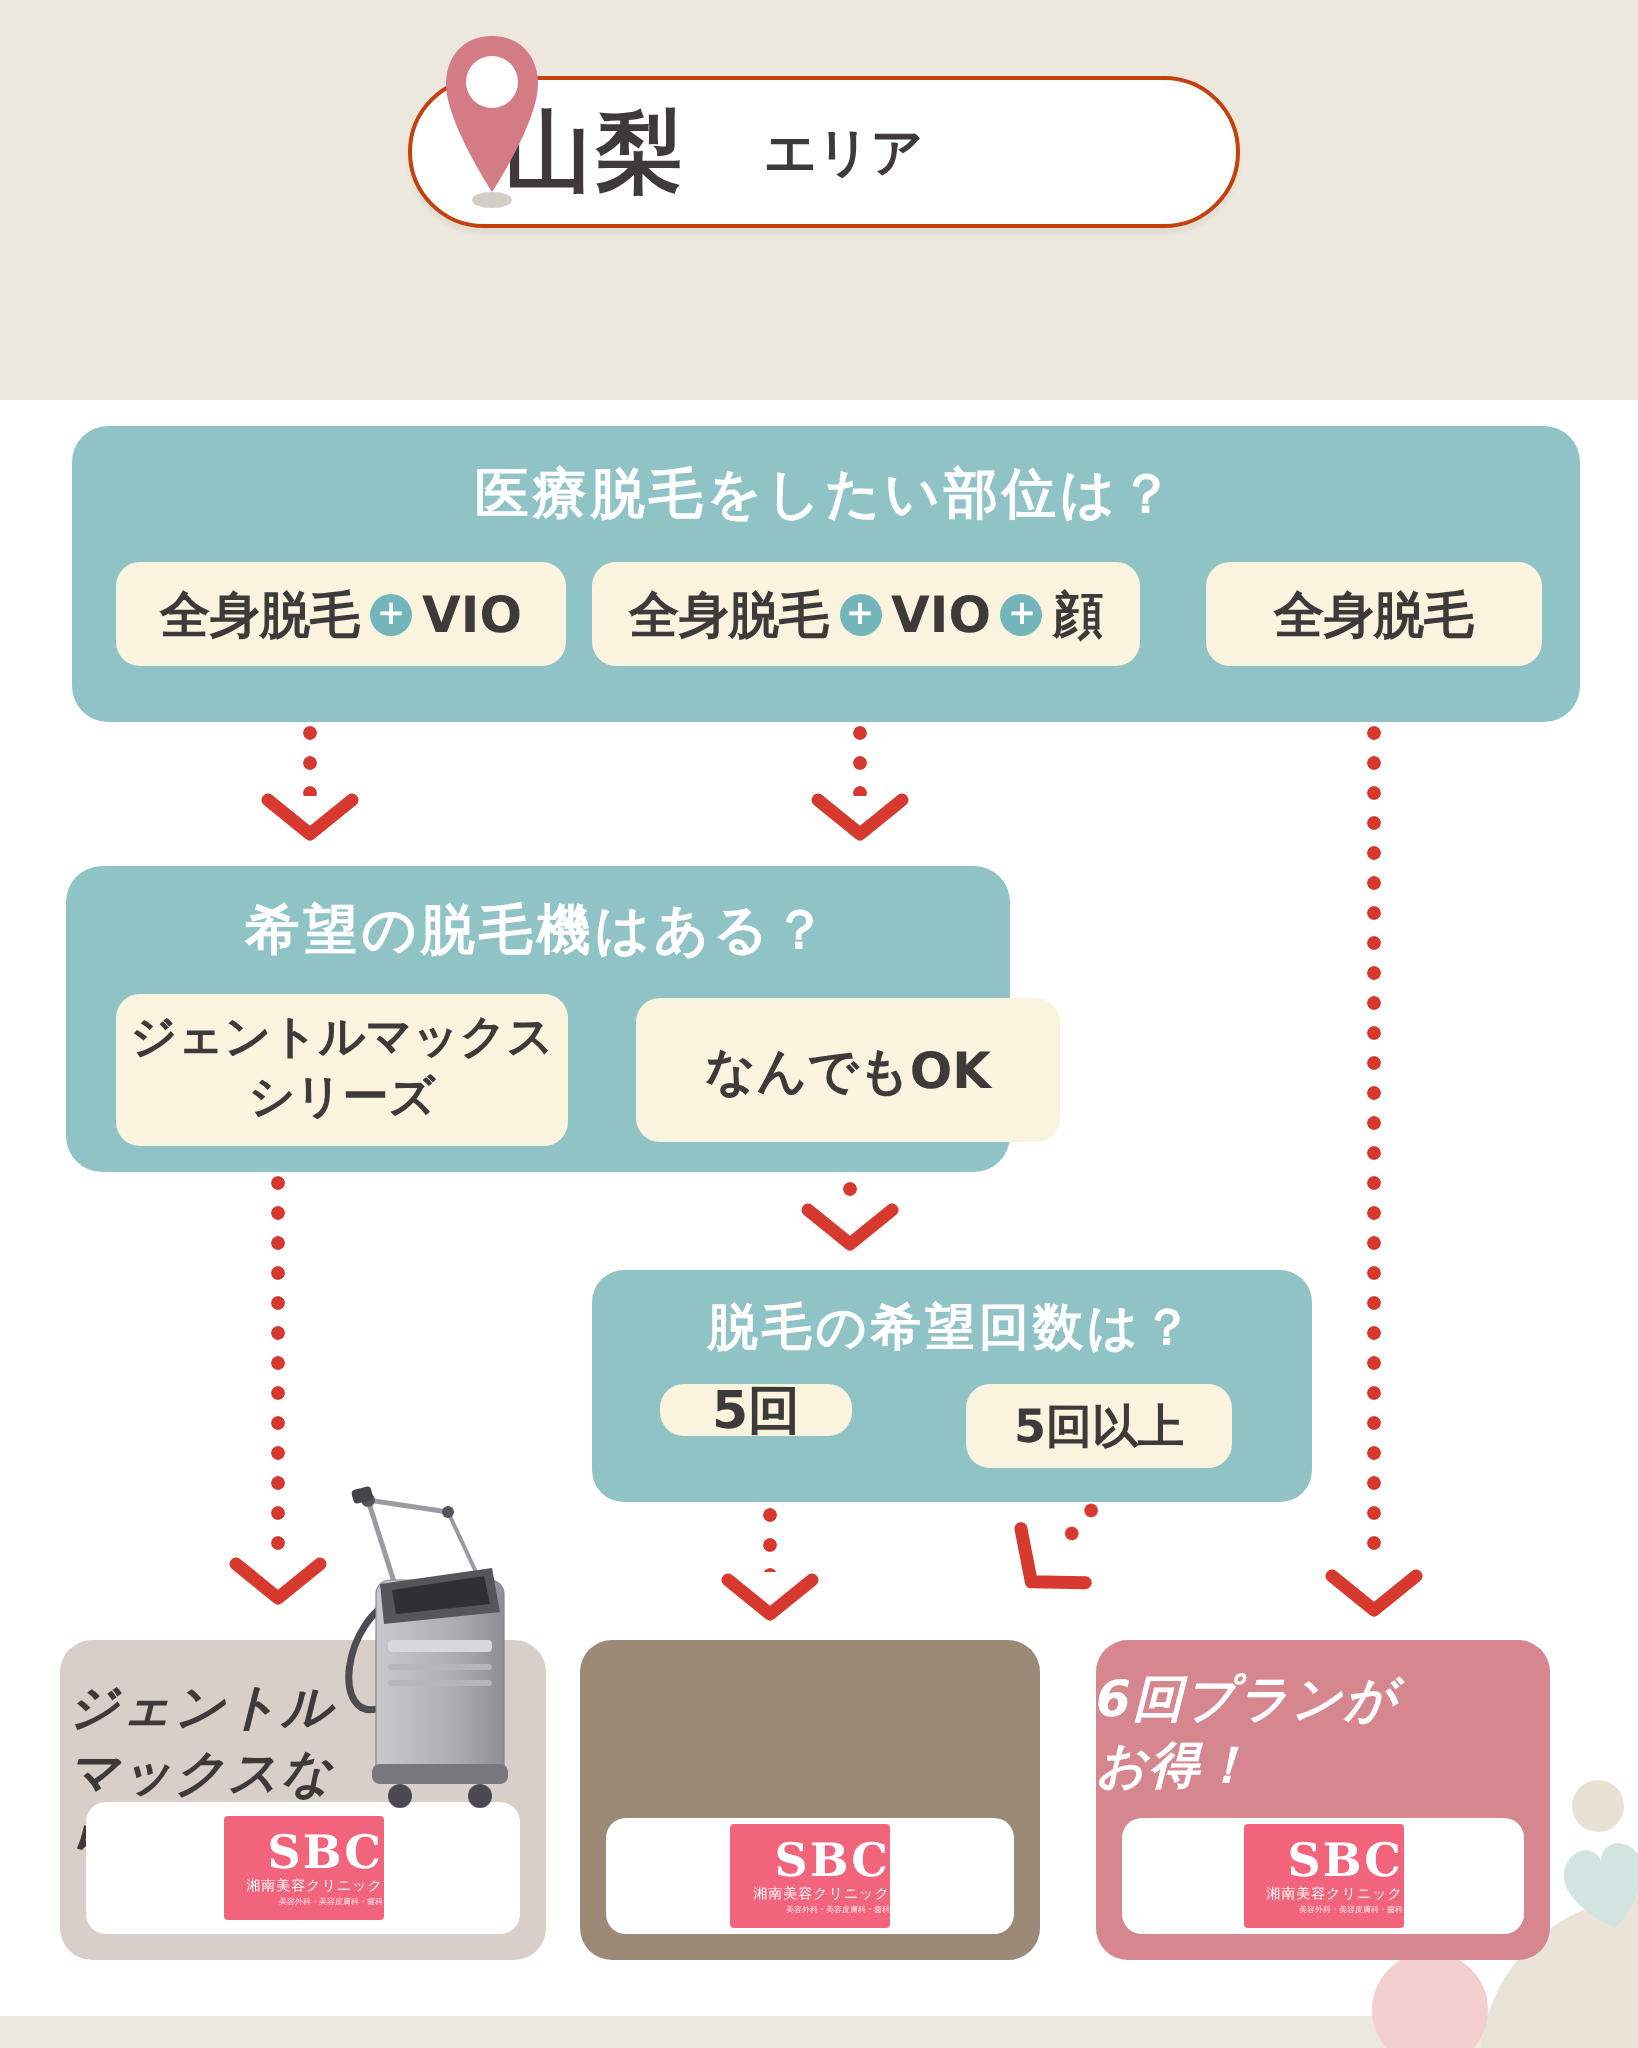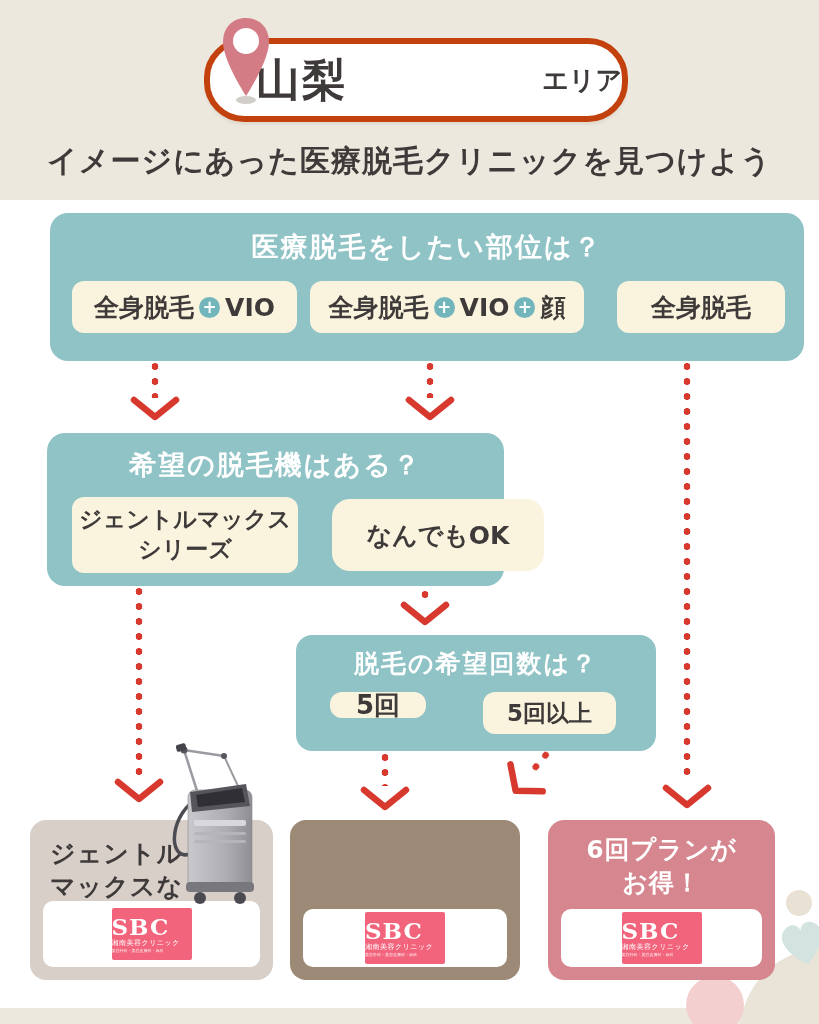--- a/index.html
+++ b/index.html
@@ -5,22 +5,22 @@
   html,body{margin:0;padding:0;}
   #page{
     position:relative;width:819px;height:1024px;background:#ffffff;
     font-family:"DejaVu Sans","Liberation Sans",sans-serif;
     color:#3E3A39;overflow:hidden;
   }
   .band{position:absolute;left:0;width:819px;background:#EDE8DD;}
   
   #area-pill{
     position:absolute;left:204px;top:38px;width:412px;height:72px;
-    background:#fff;border:6px solid #c2410c;border-radius:40px;
-    display:flex;align-items:center;justify-content:space-between;gap:38px;
+    background:#fff;border:2px solid #c2410c;border-radius:40px;
+    display:flex;align-items:center;justify-content:flex-start;gap:38px;
     box-shadow:0 3px 2px rgba(0,0,0,.05);z-index:3;
   }
   #area-pill .big{font-size:44px;font-weight:800;letter-spacing:2px;padding-left:46px;}
   #area-pill .small{font-size:26px;font-weight:800;}
   #pin{position:absolute;left:219px;top:14px;z-index:4;}
   #subtitle{
     position:absolute;left:0;top:141px;width:819px;text-align:center;
     font-size:30px;font-weight:800;letter-spacing:1px;z-index:3;
   }
   
@@ -48,30 +48,30 @@
   .dots{
     position:absolute;width:8px;z-index:2;
     background-image:radial-gradient(circle,#D7392F 3.2px,rgba(215,57,47,0) 3.6px);
     background-size:8px 15px;background-repeat:repeat-y;background-position:center top;
   }
   .chev{position:absolute;z-index:2;}
   .chev polyline{fill:none;stroke:#D7392F;stroke-width:6.5;stroke-linecap:round;stroke-linejoin:round;}
   
   .card{position:absolute;top:820px;height:160px;border-radius:16px;z-index:3;}
   .card .ctitle{
-    position:absolute;left:0;right:0;text-align:center;font-size:25px;
-    font-weight:800;line-height:1.3;letter-spacing:1px;
+    position:absolute;left:0;right:0;text-align:left;font-size:25px;
+    font-weight:800;line-height:1.3;letter-spacing:1px;font-style:italic;
   }
   .panel{
     position:absolute;left:13px;right:13px;bottom:13px;background:#fff;
     border-radius:10px;display:flex;align-items:center;justify-content:center;
   }
   .sbc{
     width:80px;height:52px;background:#F2647C;color:#fff;border-radius:2px;
-    display:flex;flex-direction:column;align-items:flex-start;justify-content:center;
+    display:flex;flex-direction:column;align-items:flex-end;justify-content:center;
   }
   .sbc .nm{font-family:"DejaVu Serif","Liberation Serif",serif;font-size:23px;font-weight:700;letter-spacing:1px;line-height:1;}
   .sbc .sub{font-size:7px;letter-spacing:.5px;margin-top:2px;line-height:1;}
   .sbc .tag{font-size:4px;opacity:.85;margin-top:2px;line-height:1;}
   
   .deco{position:absolute;z-index:1;}
 </style>
 </head>
 <body>
 
@@ -89,23 +89,22 @@
 
   <div id="area-pill">
     <span class="big">山梨</span>
     <span class="small">エリア</span>
   </div>
   <svg id="pin" width="54" height="96" viewBox="0 0 54 96">
     <ellipse cx="27" cy="86" rx="10" ry="4" fill="#BDB8B0" opacity=".7"></ellipse>
     <path d="M27 4 C13 4 4 14 4 28 C4 47 27 82 27 82 C27 82 50 47 50 28 C50 14 41 4 27 4 Z" fill="#D47C85"></path>
     <circle cx="27" cy="27" r="13" fill="#ffffff"></circle>
   </svg>
-  <div id="subtitle">イメージにあった医療脱毛クリニックを見つけよう</div>
-
-  <div class="qbox" style="left:50px;top:213px;width:754px;height:148px;">
+
+  <div class="qbox" style="left:36px;top:213px;width:754px;height:148px;">
     <div class="qtitle" style="top:16px;font-size:27px;">医療脱毛をしたい部位は？</div>
     <div class="opt" style="left:22px;top:68px;width:225px;height:52px;font-size:25px;">
       <span>全身脱毛</span>
       <span class="plus">+</span>
       <span>VIO</span>
     </div>
     <div class="opt" style="left:260px;top:68px;width:274px;height:52px;font-size:25px;">
       <span>全身脱毛</span>
       <span class="plus">+</span>
       <span>VIO</span>
@@ -123,27 +122,27 @@
     </svg>
   <div class="dots" style="left:426px;top:344px;height:54px;"></div>
   <svg class="chev" style="left:404px;top:396px;" width="52" height="26" viewBox="0 0 52 26">
       <polyline points="5,4 26,21 47,4"></polyline>
     </svg>
   <div class="dots" style="left:683px;top:344px;height:438px;"></div>
   <svg class="chev" style="left:661px;top:784px;" width="52" height="26" viewBox="0 0 52 26">
       <polyline points="5,4 26,21 47,4"></polyline>
     </svg>
 
-  <div class="qbox" style="left:47px;top:433px;width:457px;height:153px;">
+  <div class="qbox" style="left:33px;top:433px;width:457px;height:153px;padding-left:15px;">
     <div class="qtitle" style="top:14px;font-size:27px;">希望の脱毛機はある？</div>
     <div class="opt" style="left:25px;top:64px;width:226px;height:76px;font-size:23px;line-height:1.3;flex-direction:column;">
       <span>ジェントルマックス</span>
       <span>シリーズ</span>
     </div>
-    <div class="opt" style="left:285px;top:66px;width:212px;height:72px;font-size:25px;border-radius:18px;">
+    <div class="opt" style="left:285px;top:66px;width:212px;height:72px;font-size:25px;">
       <span>なんでもOK</span>
     </div>
   </div>
 
   <div class="dots" style="left:135px;top:584px;height:192px;"></div>
   <svg class="chev" style="left:113px;top:778px;" width="52" height="26" viewBox="0 0 52 26">
       <polyline points="5,4 26,21 47,4"></polyline>
     </svg>
   <div class="dots" style="left:421px;top:572px;height:30px;"></div>
   <svg class="chev" style="left:399px;top:601px;" width="52" height="26" viewBox="0 0 52 26">

